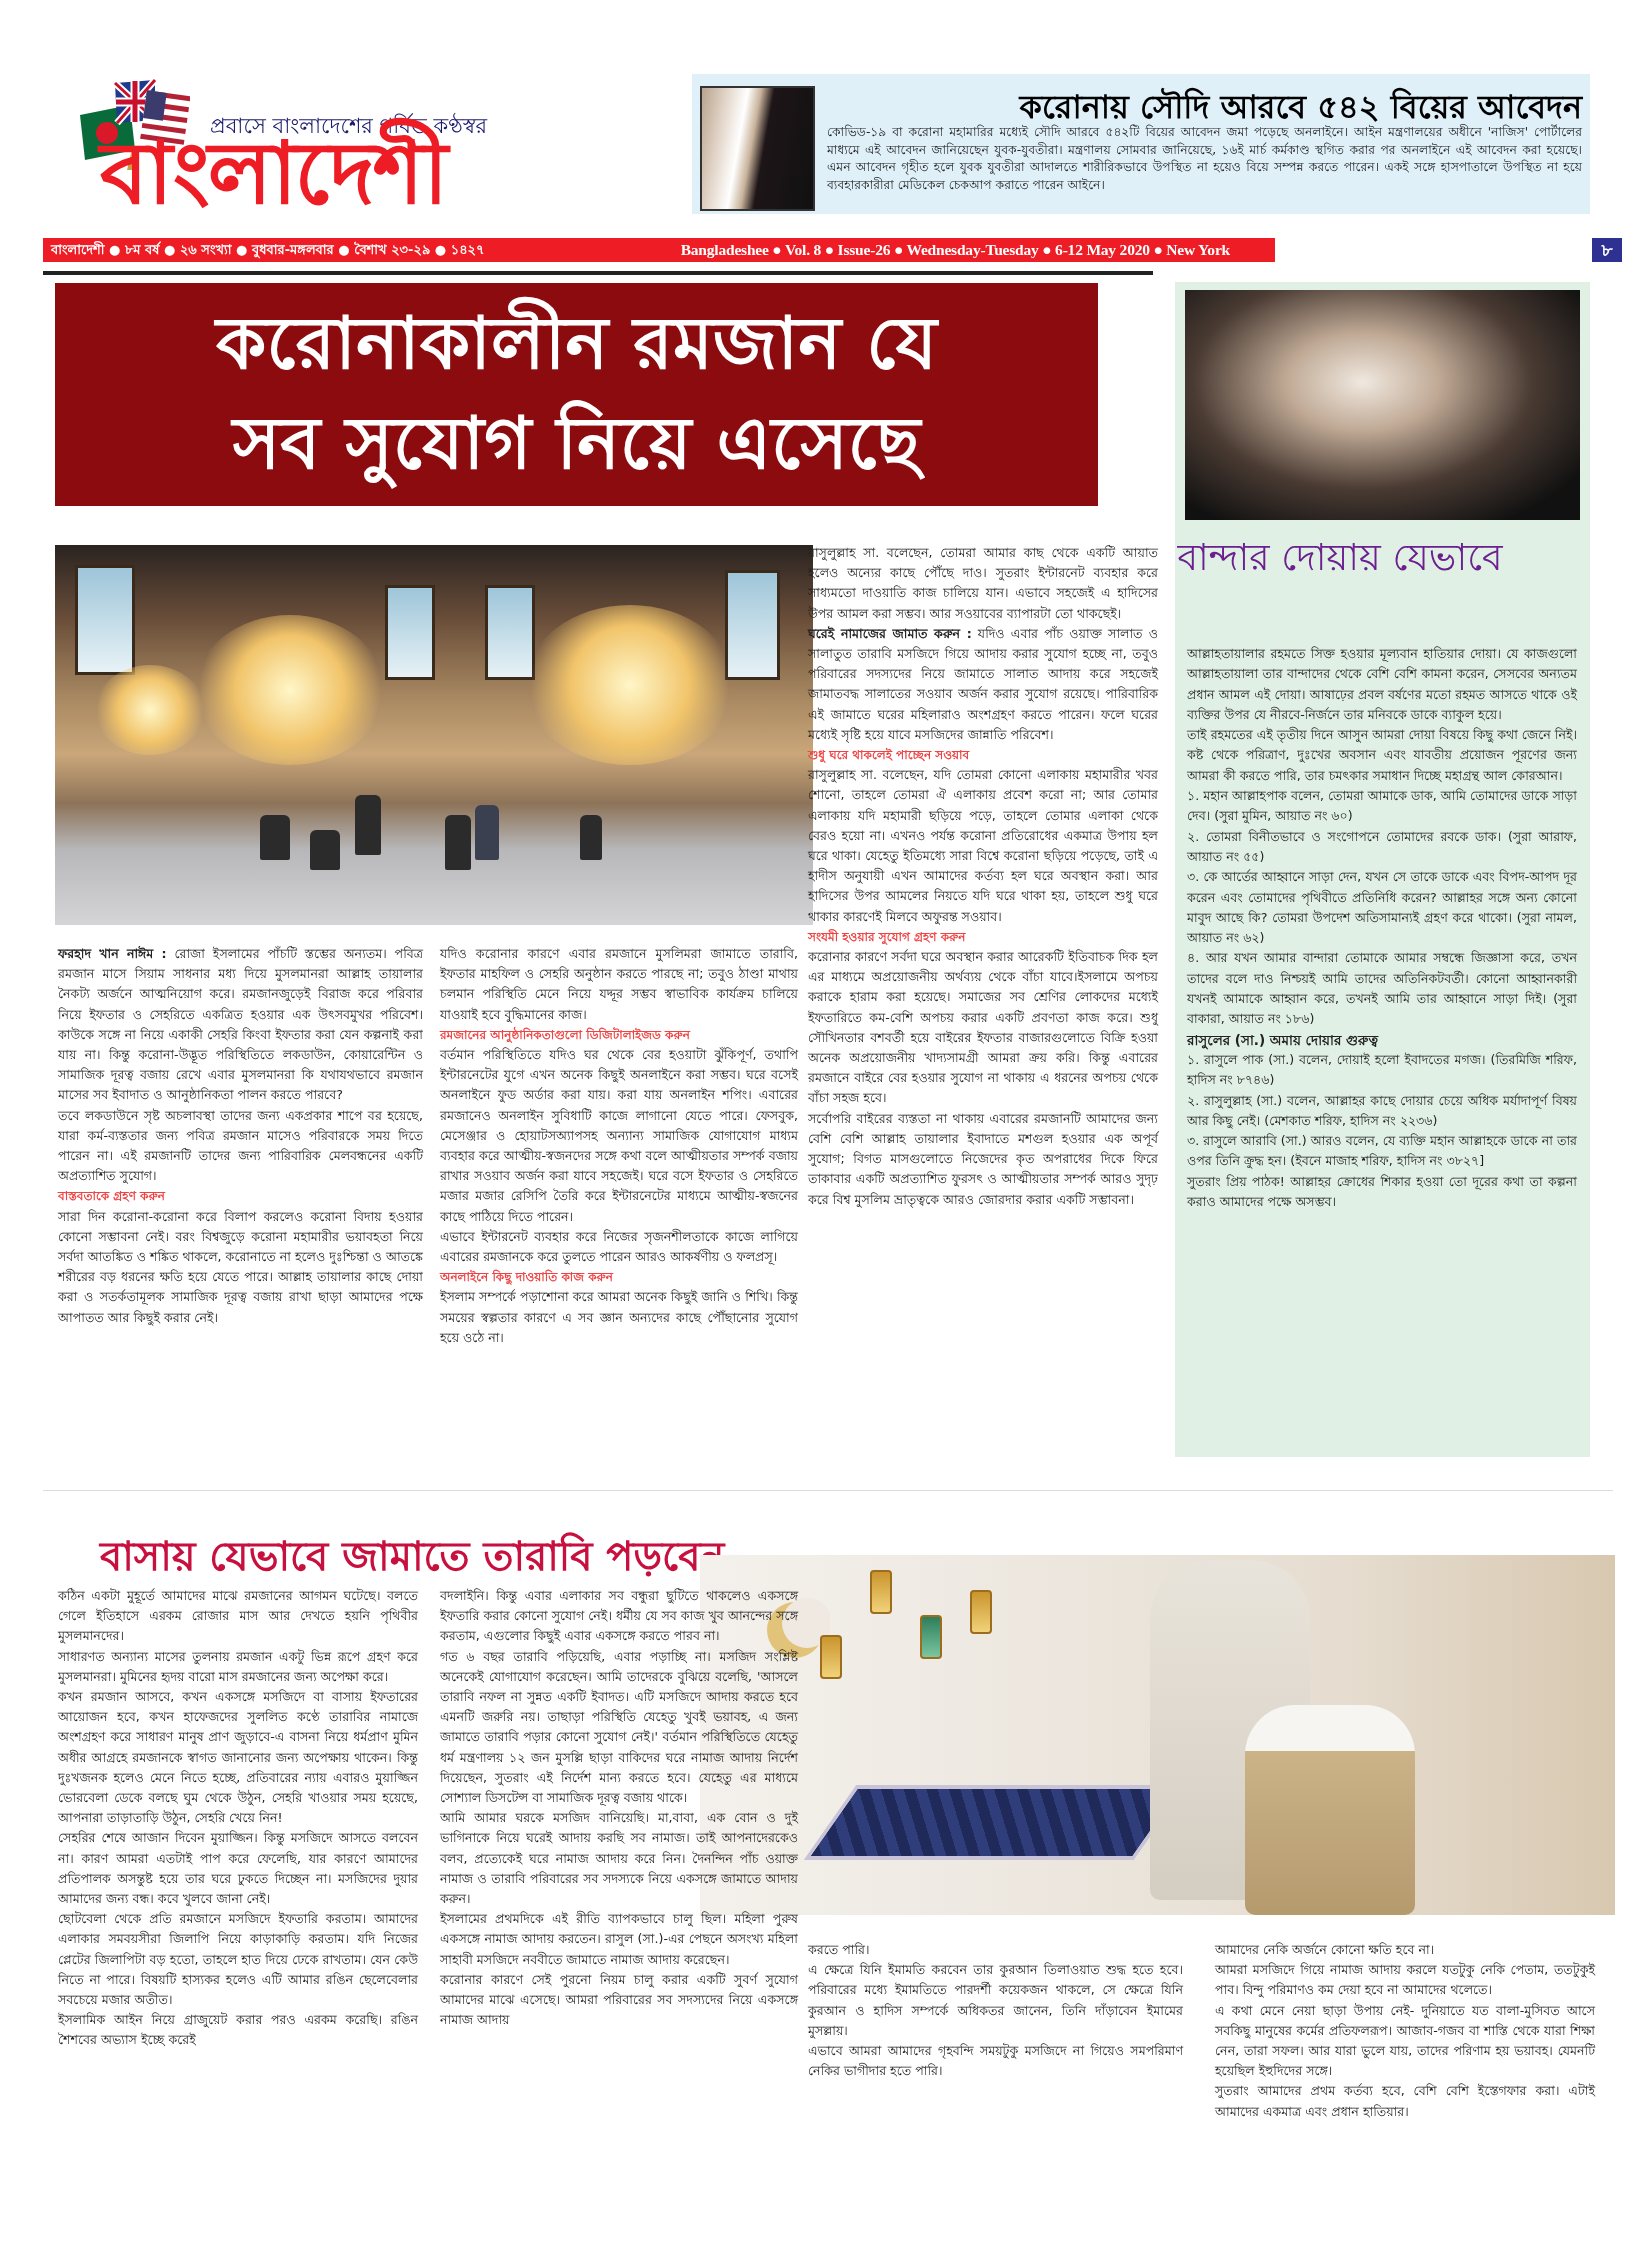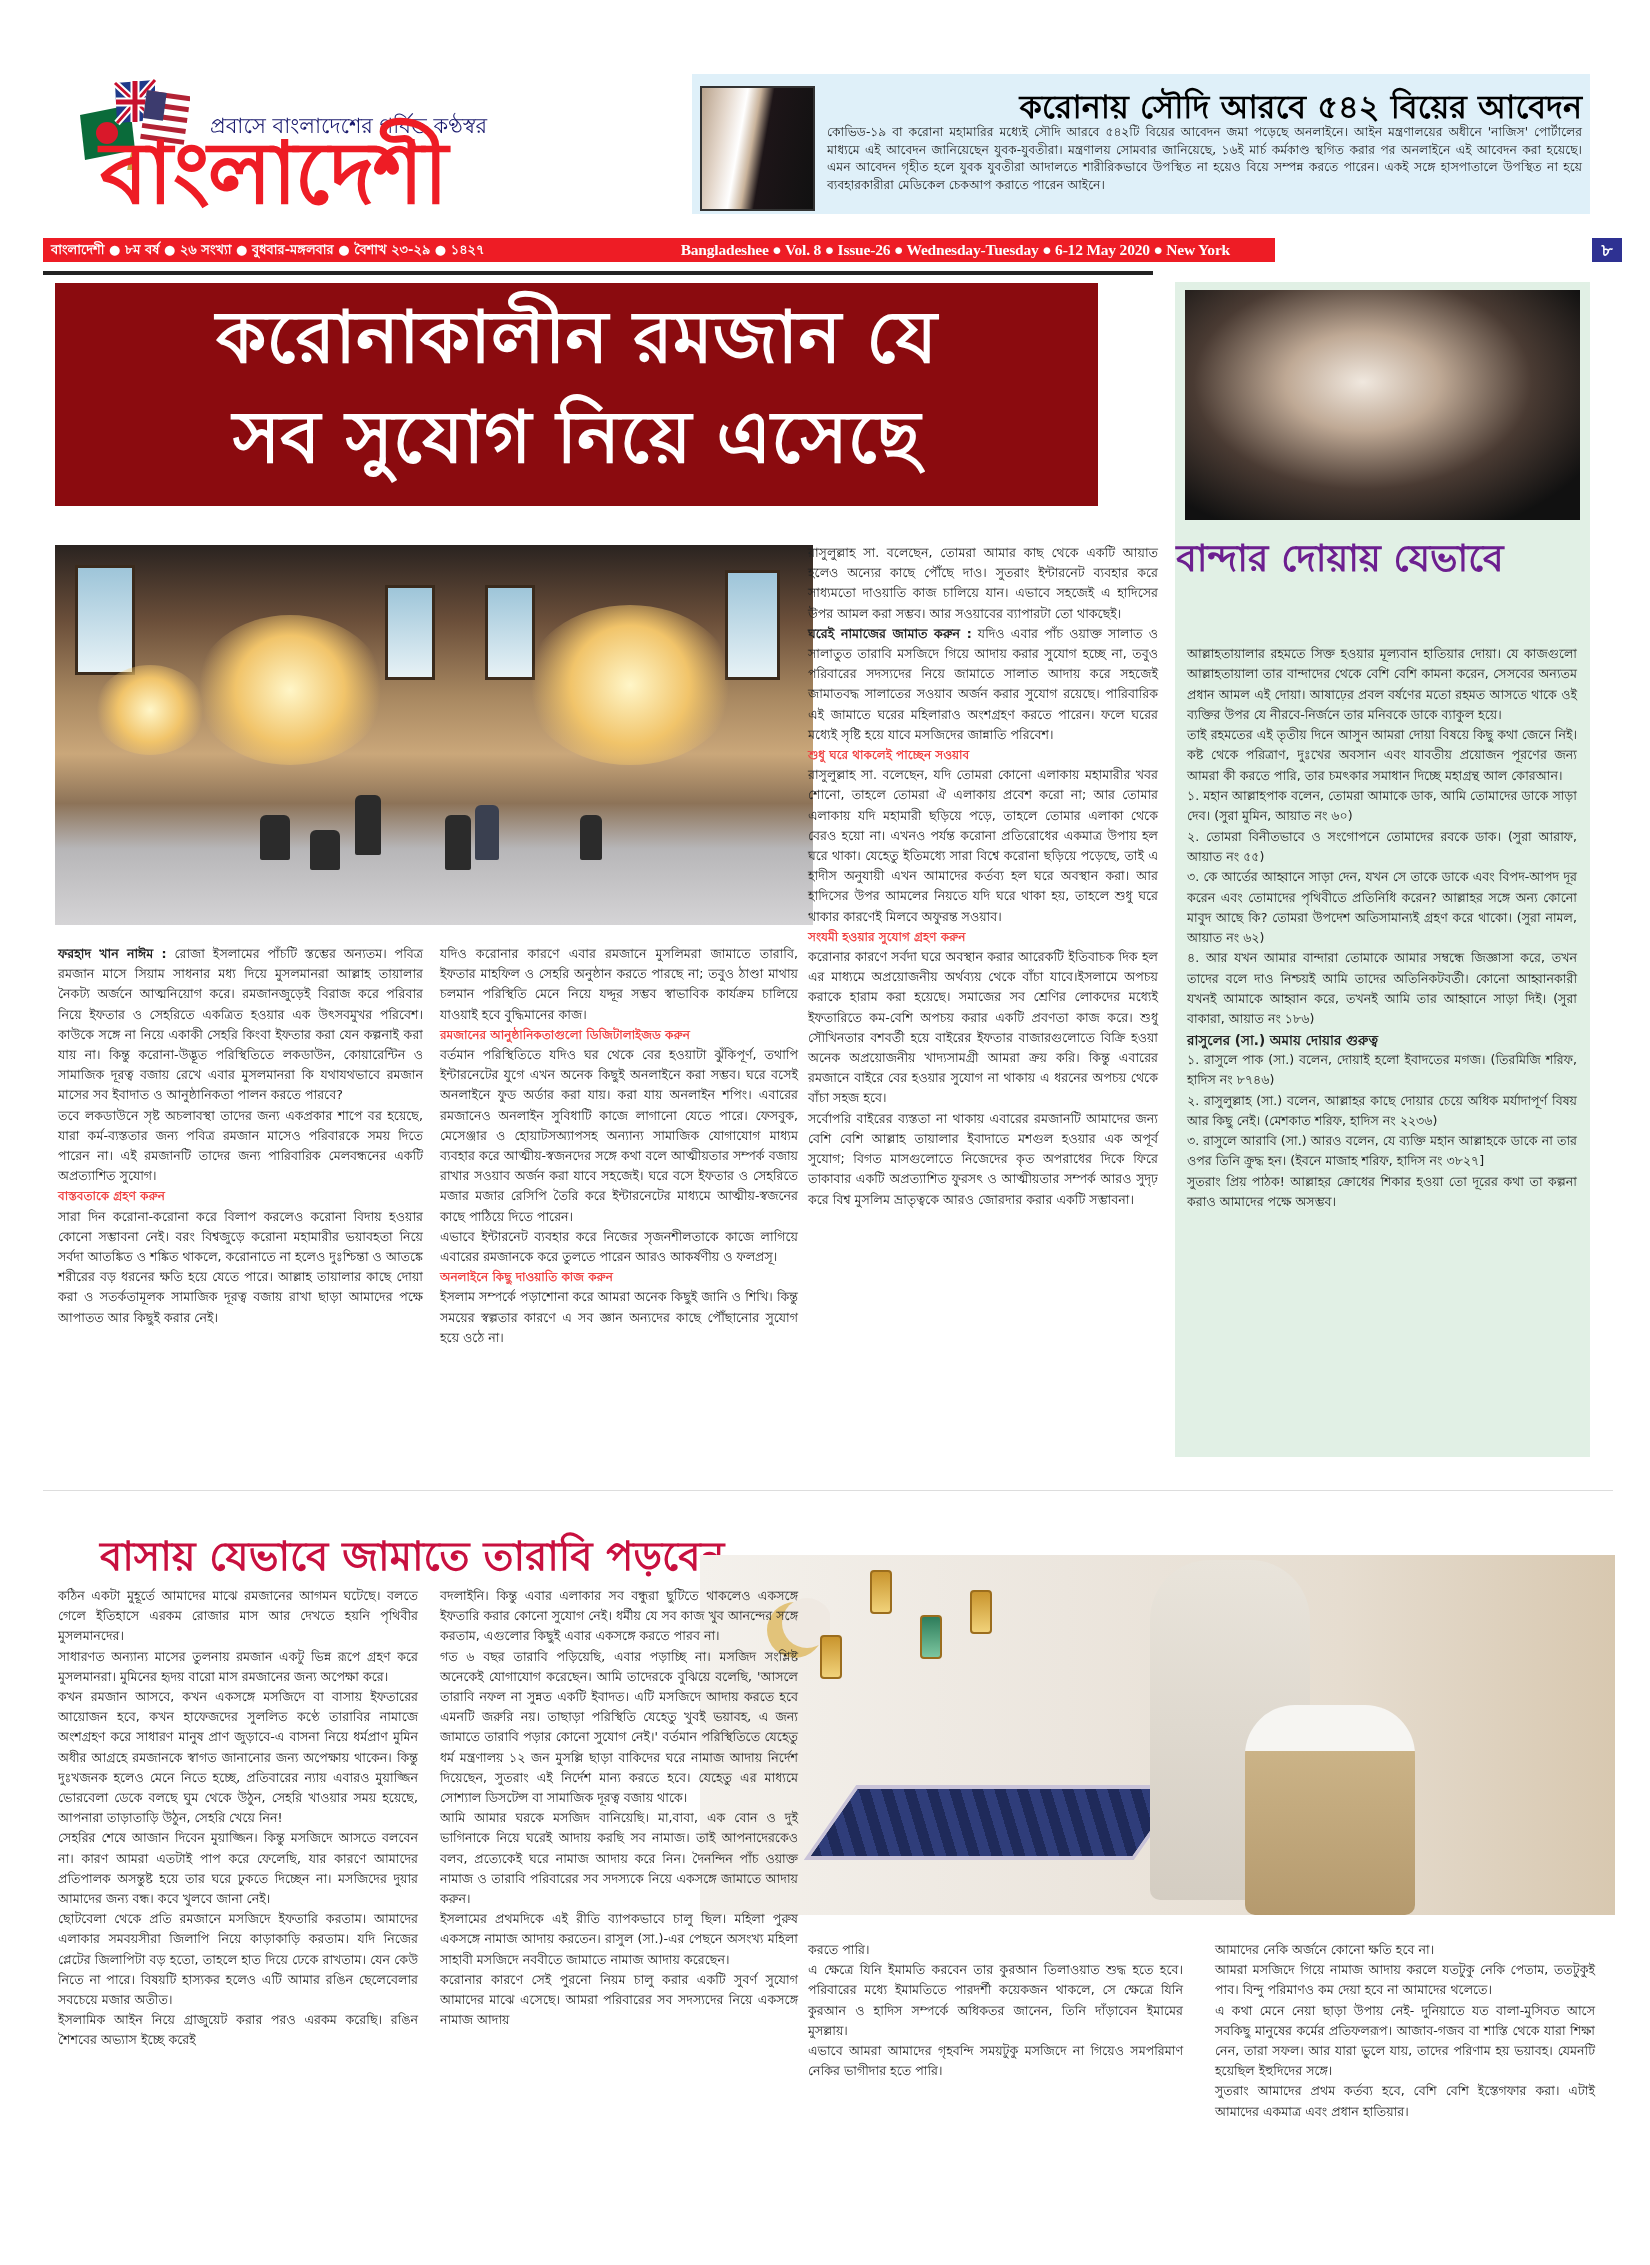--- a/index.html
+++ b/index.html
@@ -14,30 +14,30 @@
 #topbox-img{left:8px;top:12px;width:115px;height:125px;background:linear-gradient(100deg,#b9a38d 0%,#e4d7cb 20%,#fff 35%,#c9b39b 45%,#1d1518 55%,#111 100%);border:2px solid #333}
 #topbox-title{left:135px;top:8px;width:755px;text-align:right;font-size:32px;font-weight:bold;color:#000000;white-space:nowrap;font-family:"DejaVu Serif",serif}
 #topbox-body{left:135px;top:50px;width:755px;font-size:12.3px;line-height:17.7px;text-align:justify;color:#222}
 
 #redbar{left:43px;top:238px;width:1232px;height:24px;background:#ee1c25;color:#fff;font-size:13px;font-weight:bold;line-height:24px}
 #redbar-left{left:8px;top:0;white-space:nowrap}
 #redbar-right{right:45px;top:0;white-space:nowrap;font-family:"Liberation Serif",serif;font-size:15.5px;letter-spacing:-.2px}
 #pagenum{left:1592px;top:238px;width:30px;height:24px;background:#2e3192;color:#fff;font-size:17px;font-weight:bold;text-align:center;line-height:24px}
 #rule{left:43px;top:271px;width:1110px;height:4px;background:#222}
 
-#headline{left:55px;top:283px;width:1043px;height:223px;background:#8b0b0f;color:#fff;text-align:center;font-family:"DejaVu Serif",serif;font-size:72px;font-weight:bold;line-height:100px;padding-top:4px}
+#headline{left:55px;top:283px;width:1043px;height:223px;background:#8b0b0f;color:#fff;text-align:center;font-family:"DejaVu Serif",serif;font-size:72px;font-weight:bold;line-height:100px;padding-top:10px}
 
 #mosque{left:55px;top:545px;width:758px;height:380px;background:linear-gradient(180deg,#2a2320 0%,#6b4f3a 20%,#a88861 40%,#caa77a 55%,#8d7358 68%,#b7b6b8 80%,#d5d4d6 100%);overflow:hidden}
 .chand{position:absolute;border-radius:50%;background:radial-gradient(circle,#fff6c8 0%,#f1c46a 45%,rgba(180,120,40,0) 75%)}
 .win{position:absolute;background:linear-gradient(180deg,#9ec5d9,#e7f2f6);border:3px solid #3a2a1c}
 .person{position:absolute;background:#2b2b2b;border-radius:6px 6px 2px 2px}
 
 #side{left:1175px;top:282px;width:415px;height:1175px;background:#e1f0e5}
 #side-img{left:10px;top:8px;width:395px;height:230px;background:radial-gradient(ellipse at 45% 40%,#f0e8df 0%,#bfa995 25%,#4a3b33 55%,#111 85%)}
-#side-title{left:0;top:250px;width:330px;text-align:center;font-size:37px;font-weight:bold;color:#6c1f8f;line-height:52px;font-family:"DejaVu Serif",serif}
+#side-title{left:0;top:250px;width:330px;text-align:center;font-size:37px;font-weight:normal;color:#6c1f8f;line-height:52px;font-family:"DejaVu Serif",serif}
 #side-body{left:12px;top:362px;width:390px;font-size:12.6px;line-height:20.3px;text-align:justify;color:#222}
 .sh{font-weight:bold;font-size:13.5px}
 
 .col{font-size:12.6px;line-height:20.2px;text-align:justify;color:#222}
 .col .h{font-weight:bold;font-size:12px;color:#ef4444}
 .col p{margin:0}
 #c1{left:58px;top:944px;width:365px}
 #c2{left:440px;top:944px;width:358px}
 #c3{left:808px;top:543px;width:350px}
 

